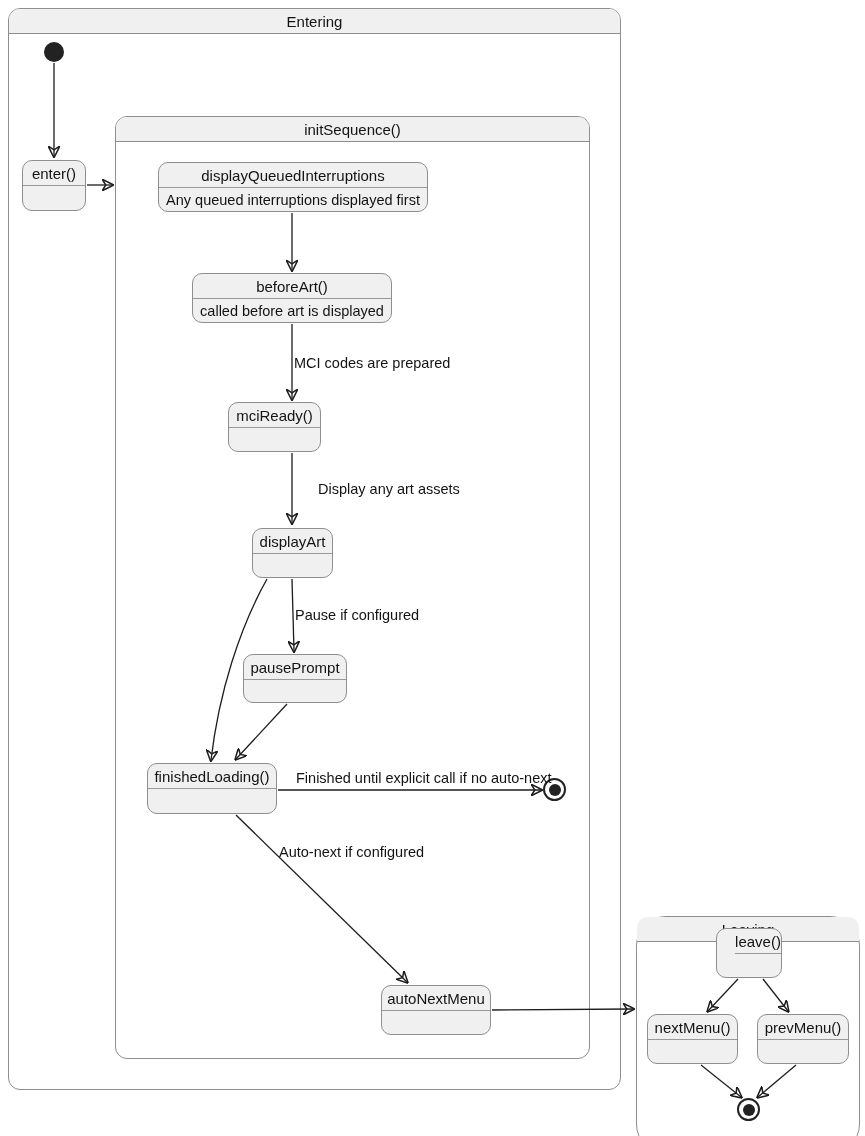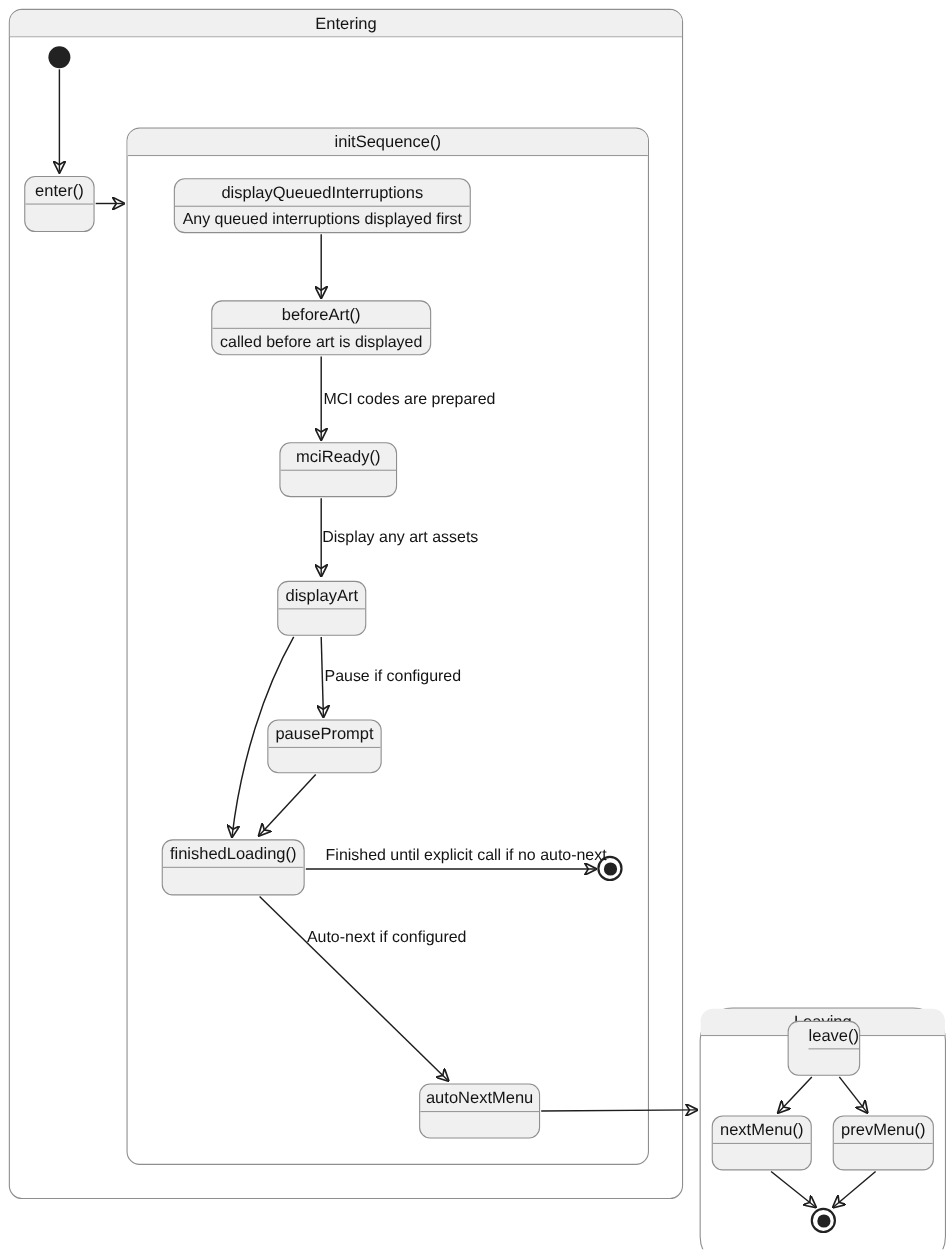--- a/index.html
+++ b/index.html
@@ -101,21 +101,21 @@
   <div class="node" style="left:158px; top:162px; width:270px; height:50px;">
     <div class="ntitle">displayQueuedInterruptions</div>
     <div class="nbody">Any queued interruptions displayed first</div>
   </div>
 
   <div class="node" style="left:192px; top:273px; width:200px; height:50px;">
     <div class="ntitle">beforeArt()</div>
     <div class="nbody">called before art is displayed</div>
   </div>
 
-  <div class="node" style="left:254px; top:402px; width:107px; height:50px;">
+  <div class="node" style="left:228px; top:402px; width:93px; height:50px;">
     <div class="ntitle">mciReady()</div>
     <div class="nbody"></div>
   </div>
 
   <div class="node" style="left:252px; top:528px; width:81px; height:50px;gap:44px;">
     <div class="ntitle">displayArt</div>
     <div class="nbody"></div>
   </div>
 
   <div class="node" style="left:243px; top:654px; width:104px; height:49px;">
@@ -143,21 +143,21 @@
     <div class="nbody"></div>
   </div>
 
   <div class="node" style="left:757px; top:1014px; width:92px; height:50px;">
     <div class="ntitle">prevMenu()</div>
     <div class="nbody"></div>
   </div>
 
   <div class="edge-label" style="left:294px; top:355px;">MCI codes are prepared</div>
 
-  <div class="edge-label" style="left:293px; top:481px;">Display any art assets</div>
+  <div class="edge-label" style="left:293px; top:481px;padding-left:25px;">Display any art assets</div>
 
   <div class="edge-label" style="left:295px; top:607px;">Pause if configured</div>
 
   <div class="edge-label" style="left:296px; top:770px;">Finished until explicit call if no auto-next</div>
 
   <div class="edge-label" style="left:279px; top:844px;">Auto-next if configured</div>
 
 </div>
 
 </body></html>

